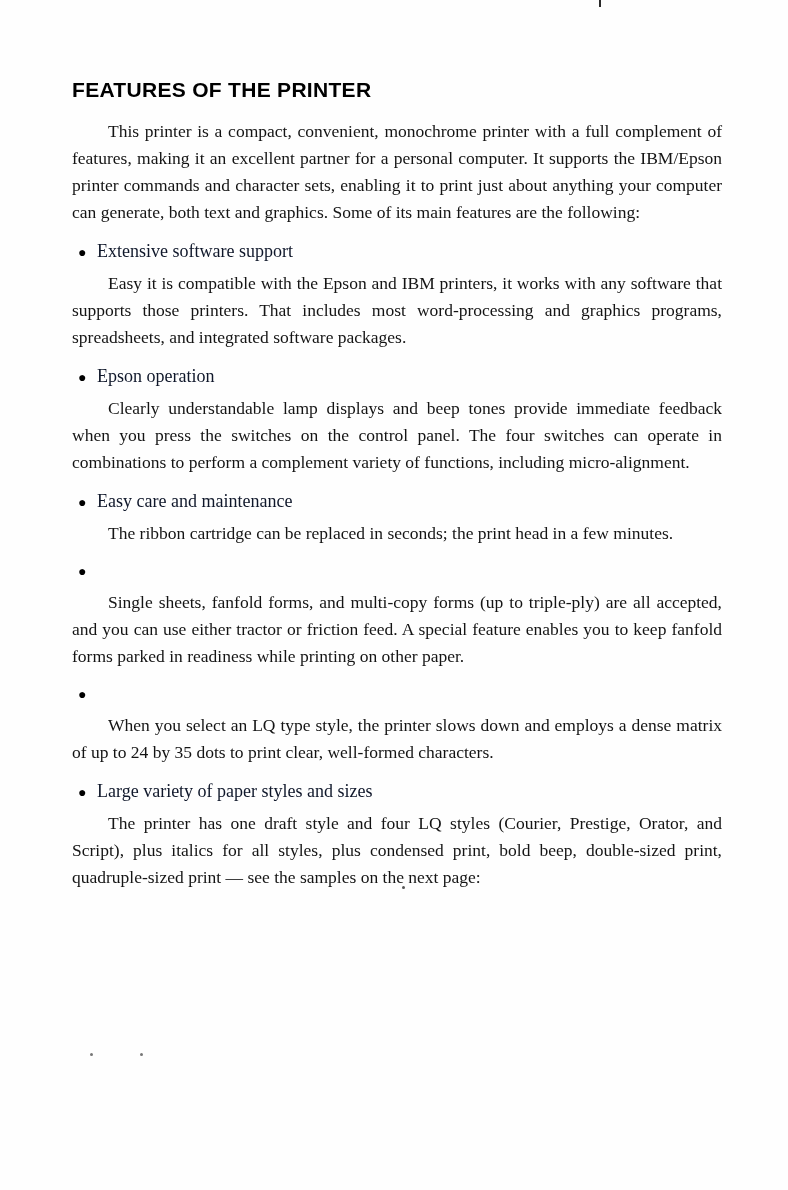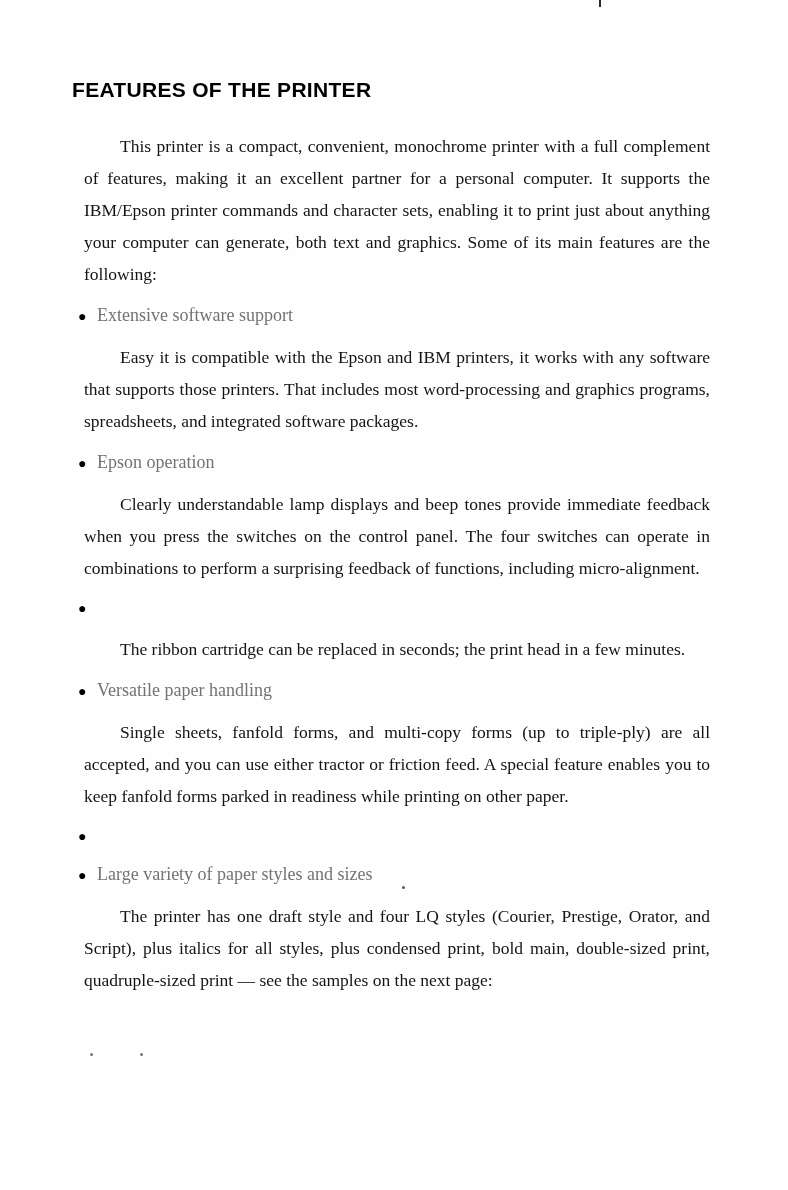--- a/index.html
+++ b/index.html
@@ -17,48 +17,48 @@
     color: #141414;
     font-family: "Liberation Serif", serif;
     overflow: hidden;
   }
   .doc-title {
     font-family: "Liberation Sans", sans-serif;
     font-weight: bold;
     font-size: 21px;
     letter-spacing: 0.3px;
     color: #000000;
-    margin: 0 0 28px 0;
+    margin: 0 0 16px 0;
   }
   .para {
     font-size: 17.5px;
-    line-height: 32px;
+    line-height: 27px;
     text-align: justify;
     text-indent: 36px;
-    margin: 12px;
+    margin: 0;
   }
   .feature {
     margin-top: 13px;
   }
   .feature-head {
     display: flex;
     align-items: baseline;
     font-size: 18px;
     line-height: 24px;
     margin: 0 0 5px 6px;
   }
   .bullet {
     display: inline-block;
     width: 19px;
     flex: 0 0 19px;
     font-size: 14px;
     color: #000000;
   }
   .feature-heading-text {
-    color: #737373;
+    color: #0f172a;
   }
   .scan-artifact {
     position: absolute;
     background: #2a2a2a;
   }
   .artifact-top-tick {
     top: 0;
     left: 599px;
     width: 2px;
     height: 7px;
@@ -103,50 +103,51 @@
       <span class="feature-heading-text">Extensive software support</span>
     </div>
     <p class="para">Easy it is compatible with the Epson and IBM printers, it works with any software that supports those printers. That includes most word-processing and graphics programs, spreadsheets, and integrated software packages.</p>
   </div>
 
   <div class="feature">
     <div class="feature-head">
       <span class="bullet">●</span>
       <span class="feature-heading-text">Epson operation</span>
     </div>
-    <p class="para">Clearly understandable lamp displays and beep tones provide immediate feedback when you press the switches on the control panel. The four switches can operate in combinations to perform a surprising feedback of functions, including micro-alignment.</p>
+    <p class="para">Clearly understandable lamp displays and beep tones provide immediate feedback when you press the switches on the control panel. The four switches can operate in combinations to perform a complement variety of functions, including micro-alignment.</p>
   </div>
 
   <div class="feature">
     <div class="feature-head">
       <span class="bullet">●</span>
+      <span class="feature-heading-text">Easy care and maintenance</span>
     </div>
     <p class="para">The ribbon cartridge can be replaced in seconds; the print head in a few minutes.</p>
   </div>
 
   <div class="feature">
     <div class="feature-head">
       <span class="bullet">●</span>
-      <span class="feature-heading-text">Versatile paper handling</span>
     </div>
     <p class="para">Single sheets, fanfold forms, and multi-copy forms (up to triple-ply) are all accepted, and you can use either tractor or friction feed. A special feature enables you to keep fanfold forms parked in readiness while printing on other paper.</p>
   </div>
 
   <div class="feature">
     <div class="feature-head">
       <span class="bullet">●</span>
     </div>
+    <p class="para">When you select an LQ type style, the printer slows down and employs a dense matrix of up to 24 by 35 dots to print clear, well-formed characters.</p>
   </div>
 
   <div class="feature">
     <div class="feature-head">
       <span class="bullet">●</span>
       <span class="feature-heading-text">Large variety of paper styles and sizes</span>
     </div>
-    <p class="para">The printer has one draft style and four LQ styles (Courier, Prestige, Orator, and Script), plus italics for all styles, plus condensed print, bold main, double-sized print, quadruple-sized print — see the samples on the next page:</p>
+    <p class="para">The printer has one draft style and four LQ styles (Courier, Prestige, Orator, and Script), plus italics for all styles, plus condensed print, bold beep, double-sized print, quadruple-sized print — see the samples on the next page:</p>
   </div>
 
   <div class="scan-artifact artifact-top-tick"></div>
   <div class="scan-artifact artifact-mid-dot"></div>
   <div class="scan-artifact artifact-bottom-mark-1"></div>
   <div class="scan-artifact artifact-bottom-mark-2"></div>
 
 </div>
 
 </body></html>

